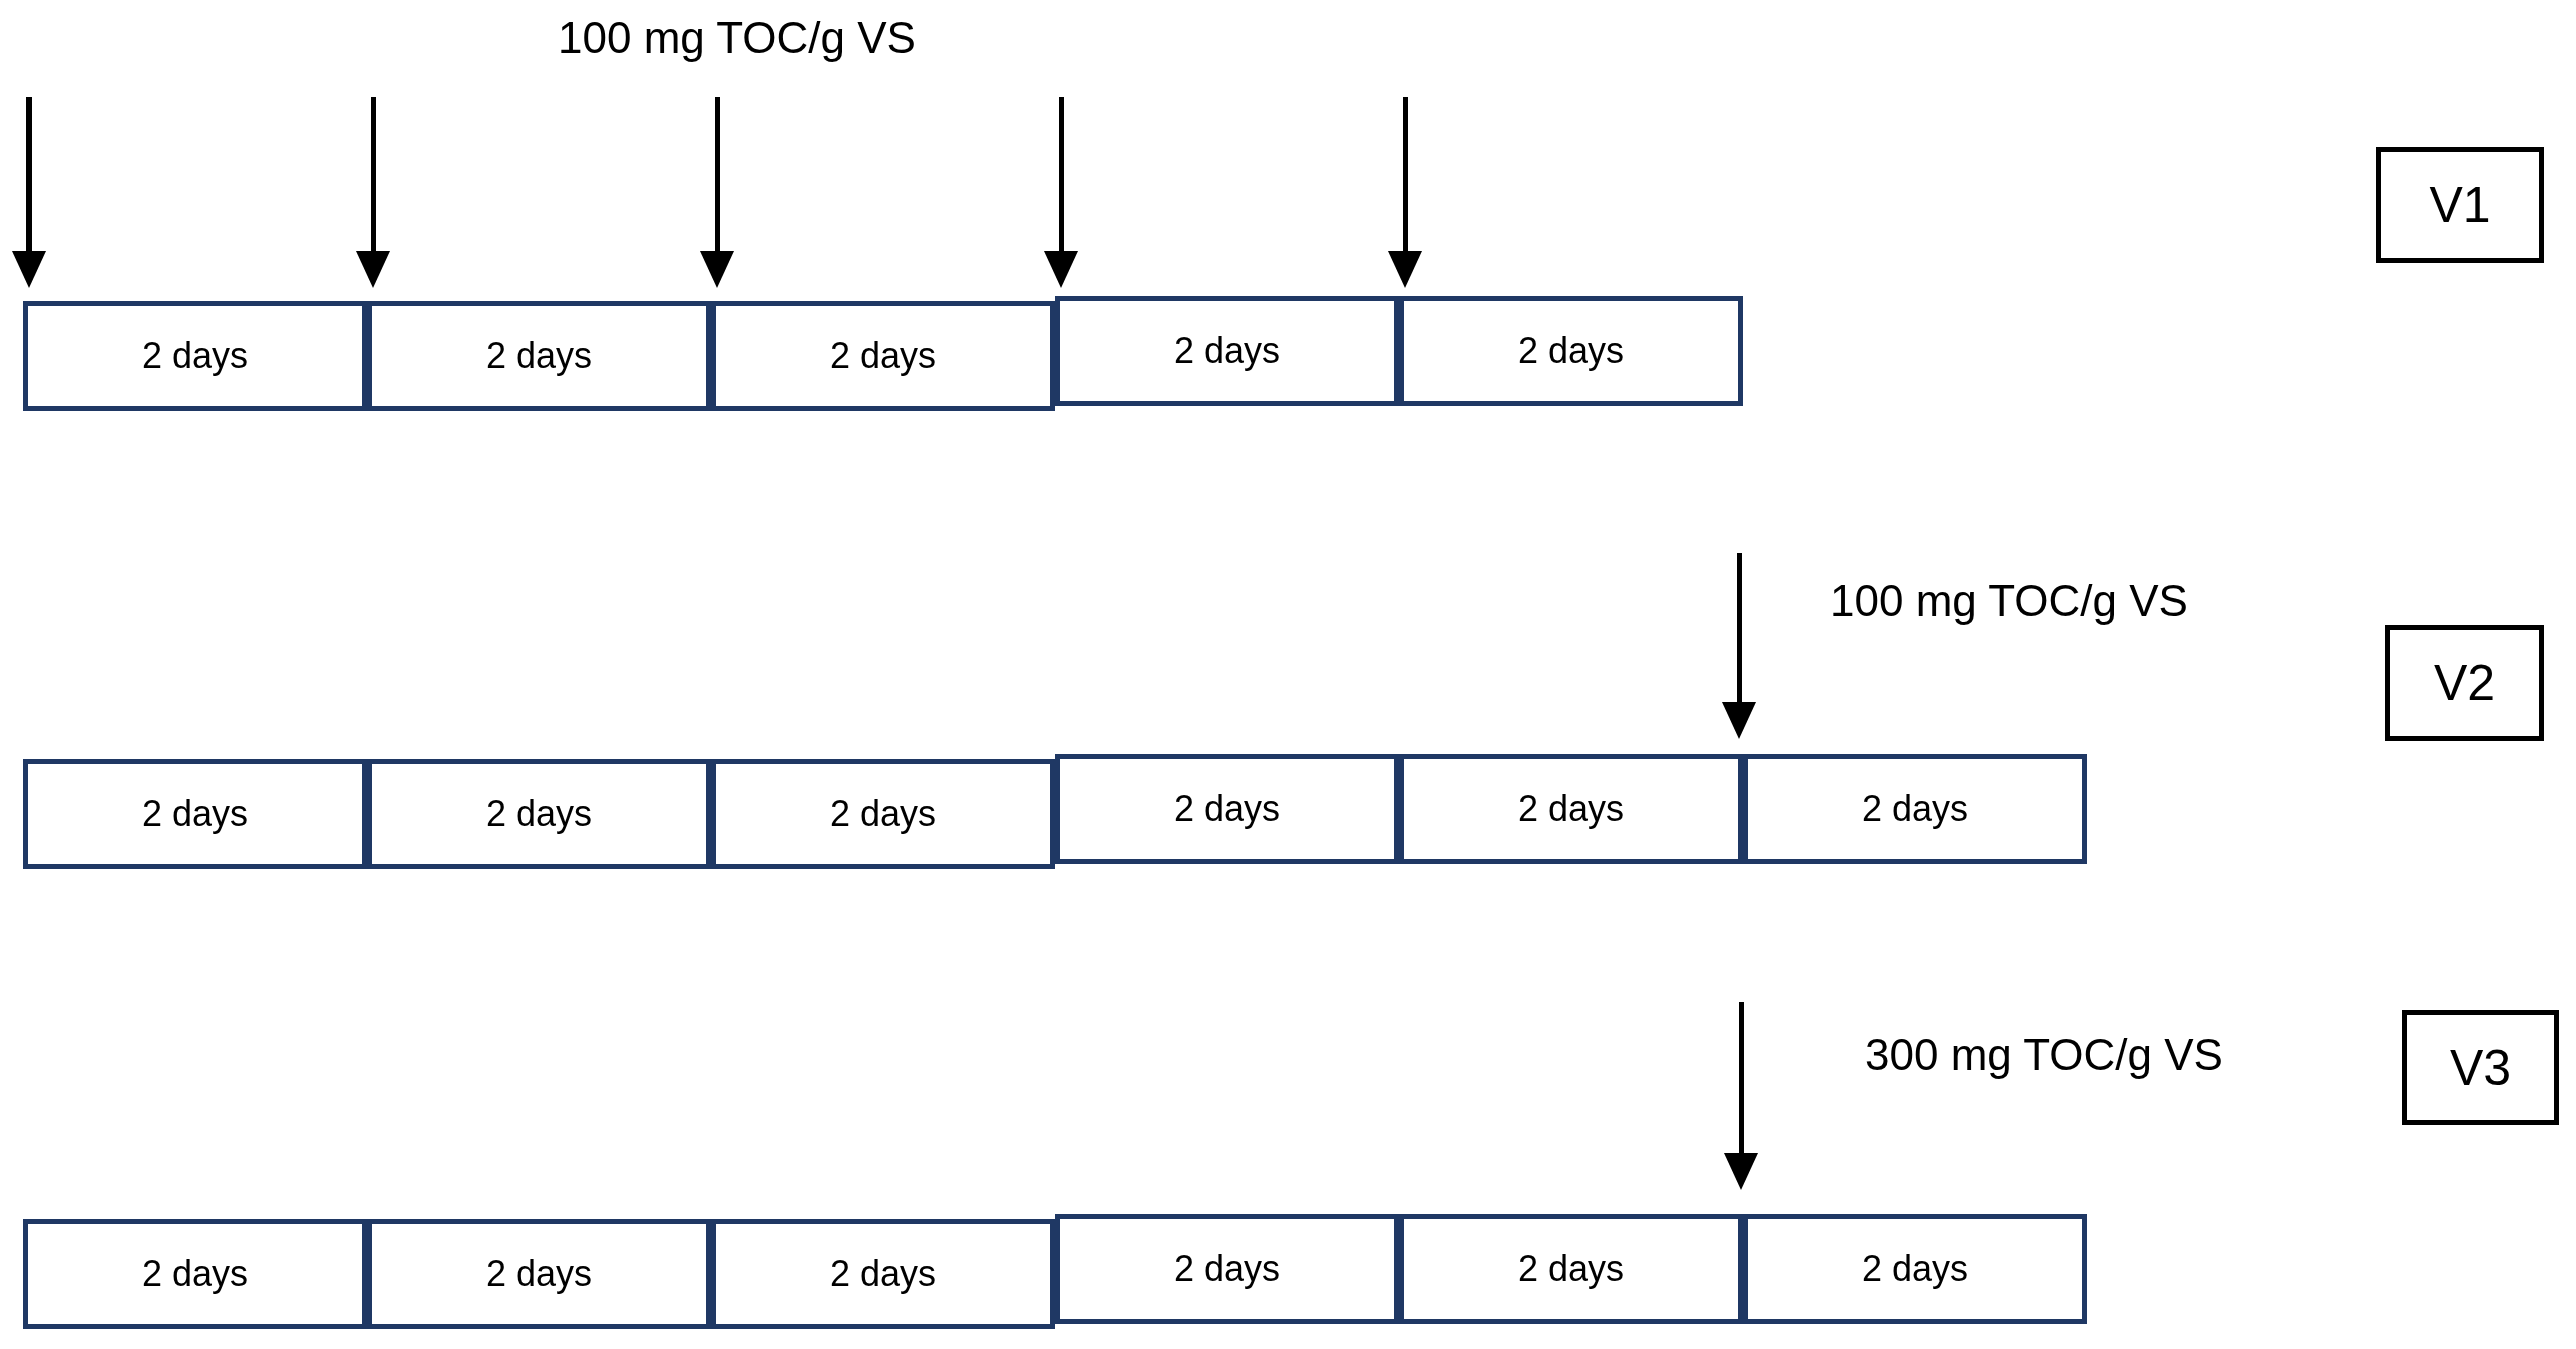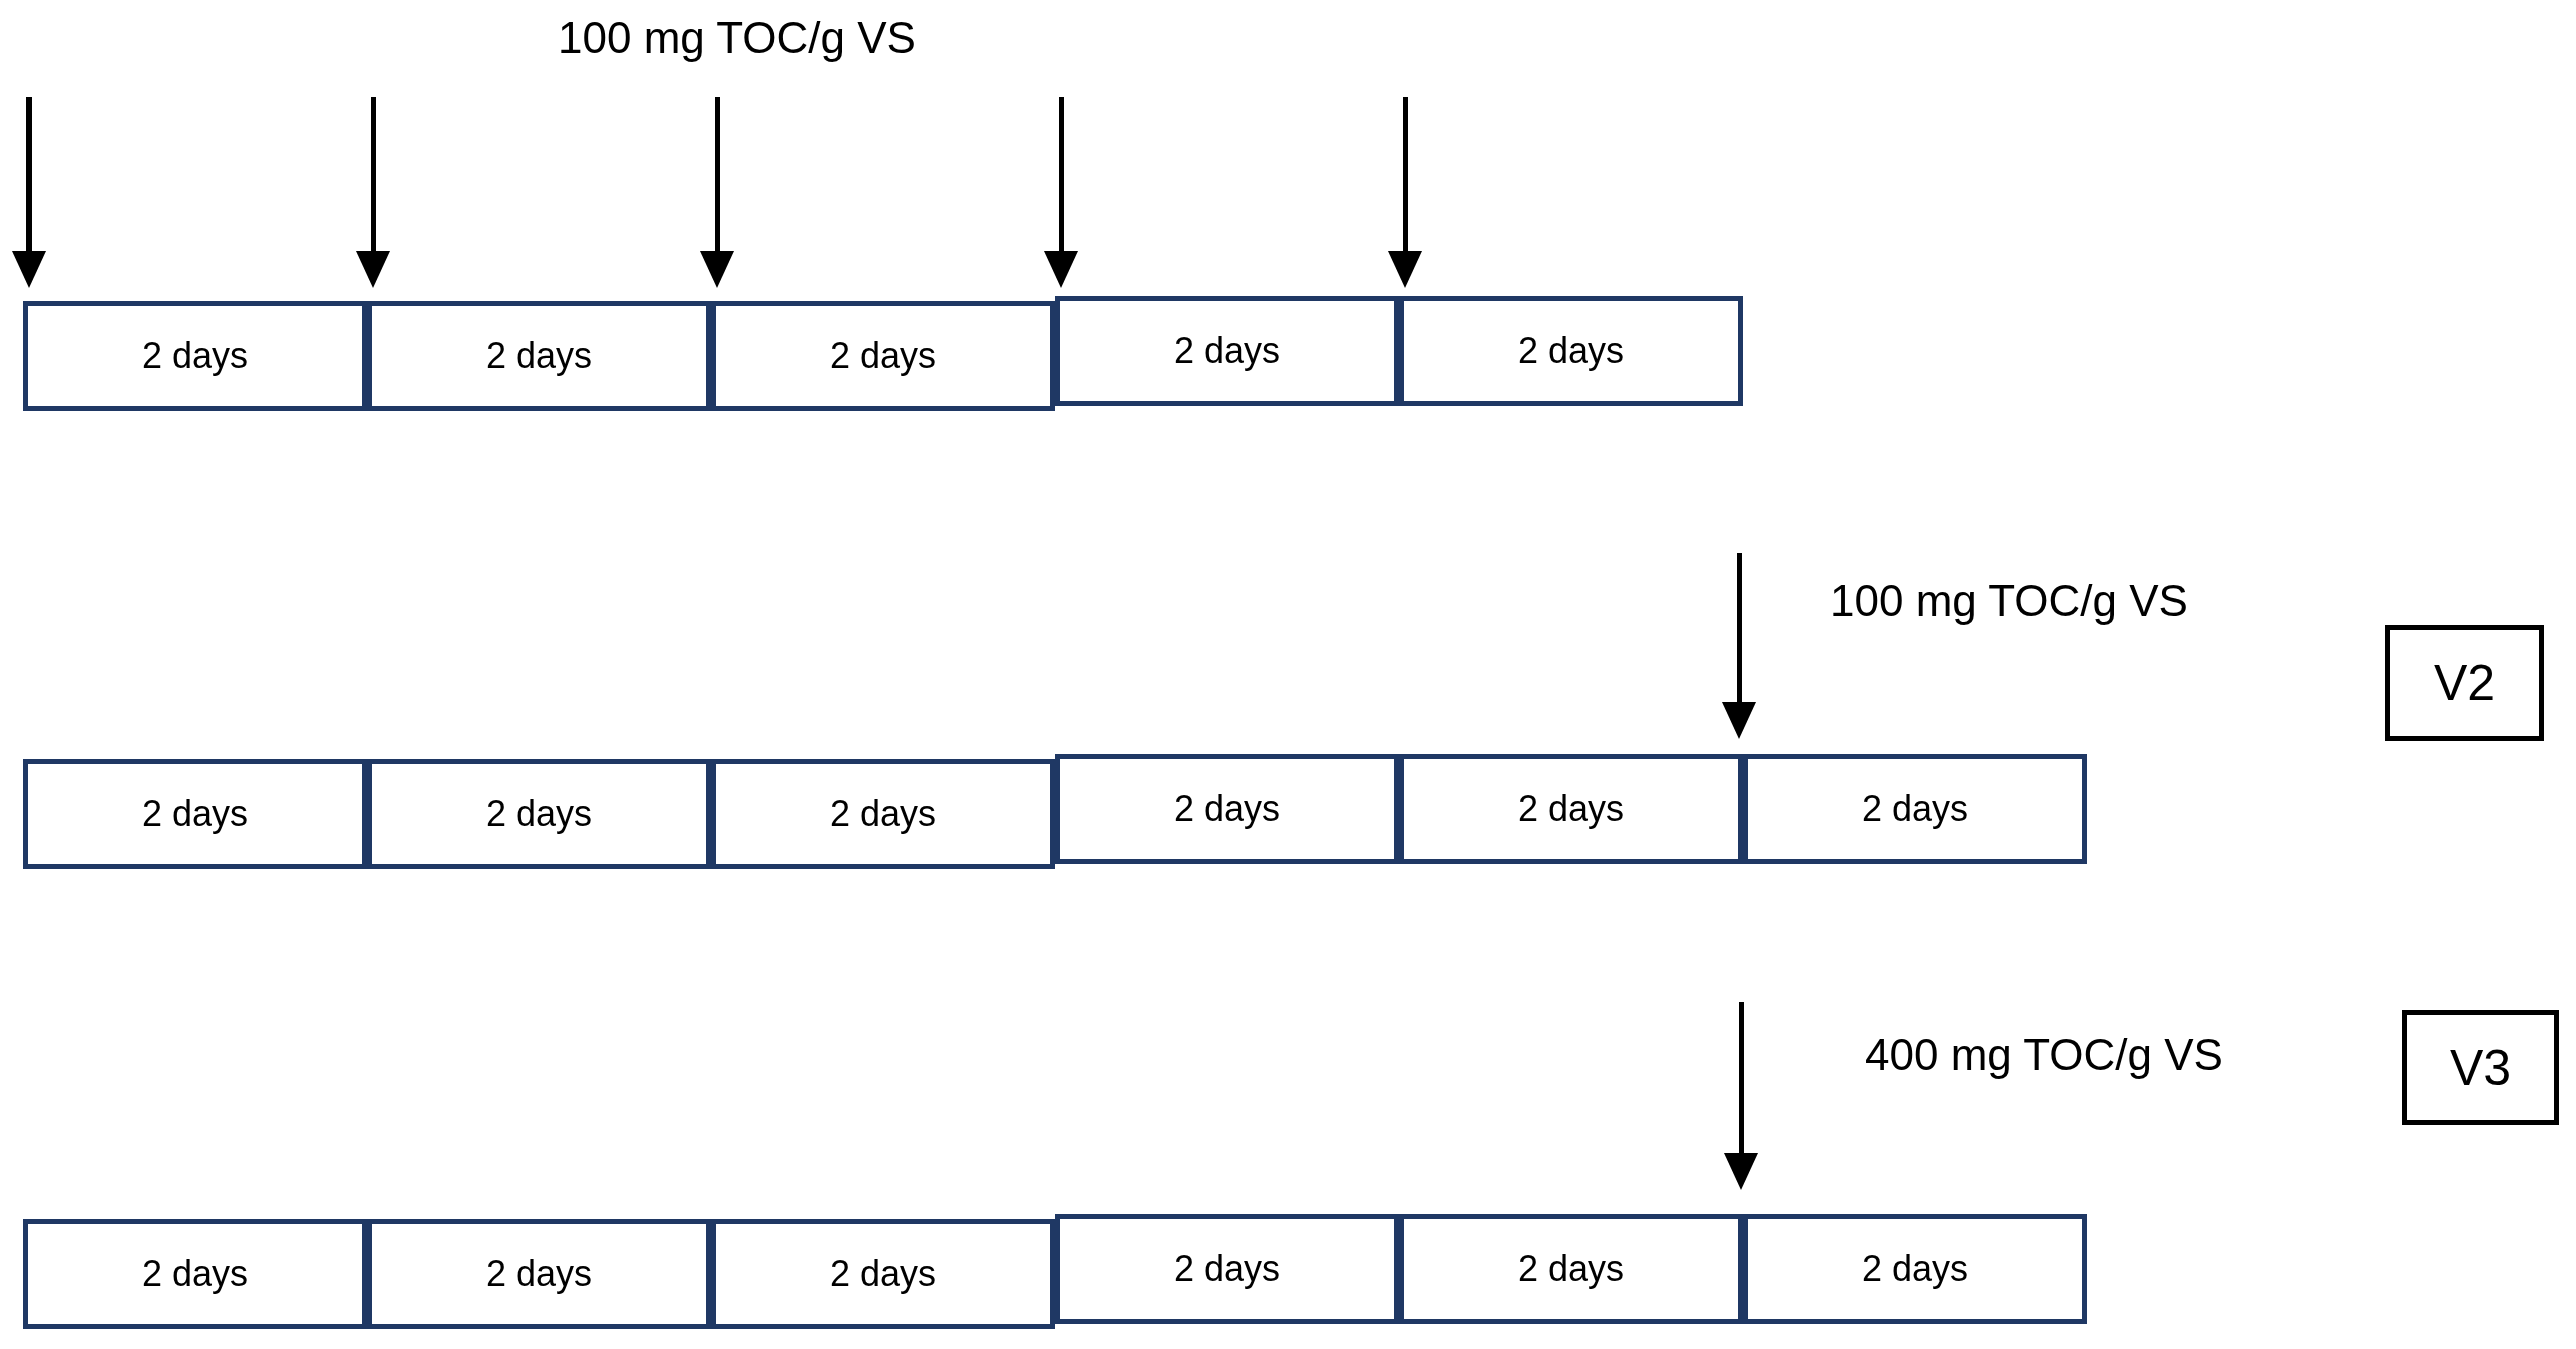--- a/index.html
+++ b/index.html
@@ -98,40 +98,43 @@
     <div class="stem" style="height:157px;"></div>
     <div class="head"></div>
   </div>
 
   <div class="dbox" style="left:23px;top:301px;">2 days</div>
   <div class="dbox" style="left:367px;top:301px;">2 days</div>
   <div class="dbox" style="left:711px;top:301px;">2 days</div>
   <div class="dbox" style="left:1055px;top:296px;">2 days</div>
   <div class="dbox" style="left:1399px;top:296px;">2 days</div>
 
+  <div class="vbox" style="left:2376px;top:147px;width:168px;height:116px;">
+    <span>V1</span>
+  </div>
 
   <div class="annot" style="left:1830px;top:575px;">100 mg TOC/g VS</div>
 
   <div class="arrow" style="left:1722px;top:553px;height:186px;">
     <div class="stem" style="height:151px;"></div>
     <div class="head"></div>
   </div>
 
   <div class="dbox" style="left:23px;top:759px;">2 days</div>
   <div class="dbox" style="left:367px;top:759px;">2 days</div>
   <div class="dbox" style="left:711px;top:759px;">2 days</div>
   <div class="dbox" style="left:1055px;top:754px;">2 days</div>
   <div class="dbox" style="left:1399px;top:754px;">2 days</div>
   <div class="dbox" style="left:1743px;top:754px;">2 days</div>
 
   <div class="vbox" style="left:2385px;top:625px;width:159px;height:116px;">
     <span>V2</span>
   </div>
 
-  <div class="annot" style="left:1865px;top:1029px;">400 mg TOC/g VS</div>
+  <div class="annot" style="left:1865px;top:1029px;">300 mg TOC/g VS</div>
 
   <div class="arrow" style="left:1724px;top:1002px;height:188px;">
     <div class="stem" style="height:154px;"></div>
     <div class="head"></div>
   </div>
 
   <div class="dbox" style="left:23px;top:1219px;">2 days</div>
   <div class="dbox" style="left:367px;top:1219px;">2 days</div>
   <div class="dbox" style="left:711px;top:1219px;">2 days</div>
   <div class="dbox" style="left:1055px;top:1214px;">2 days</div>

